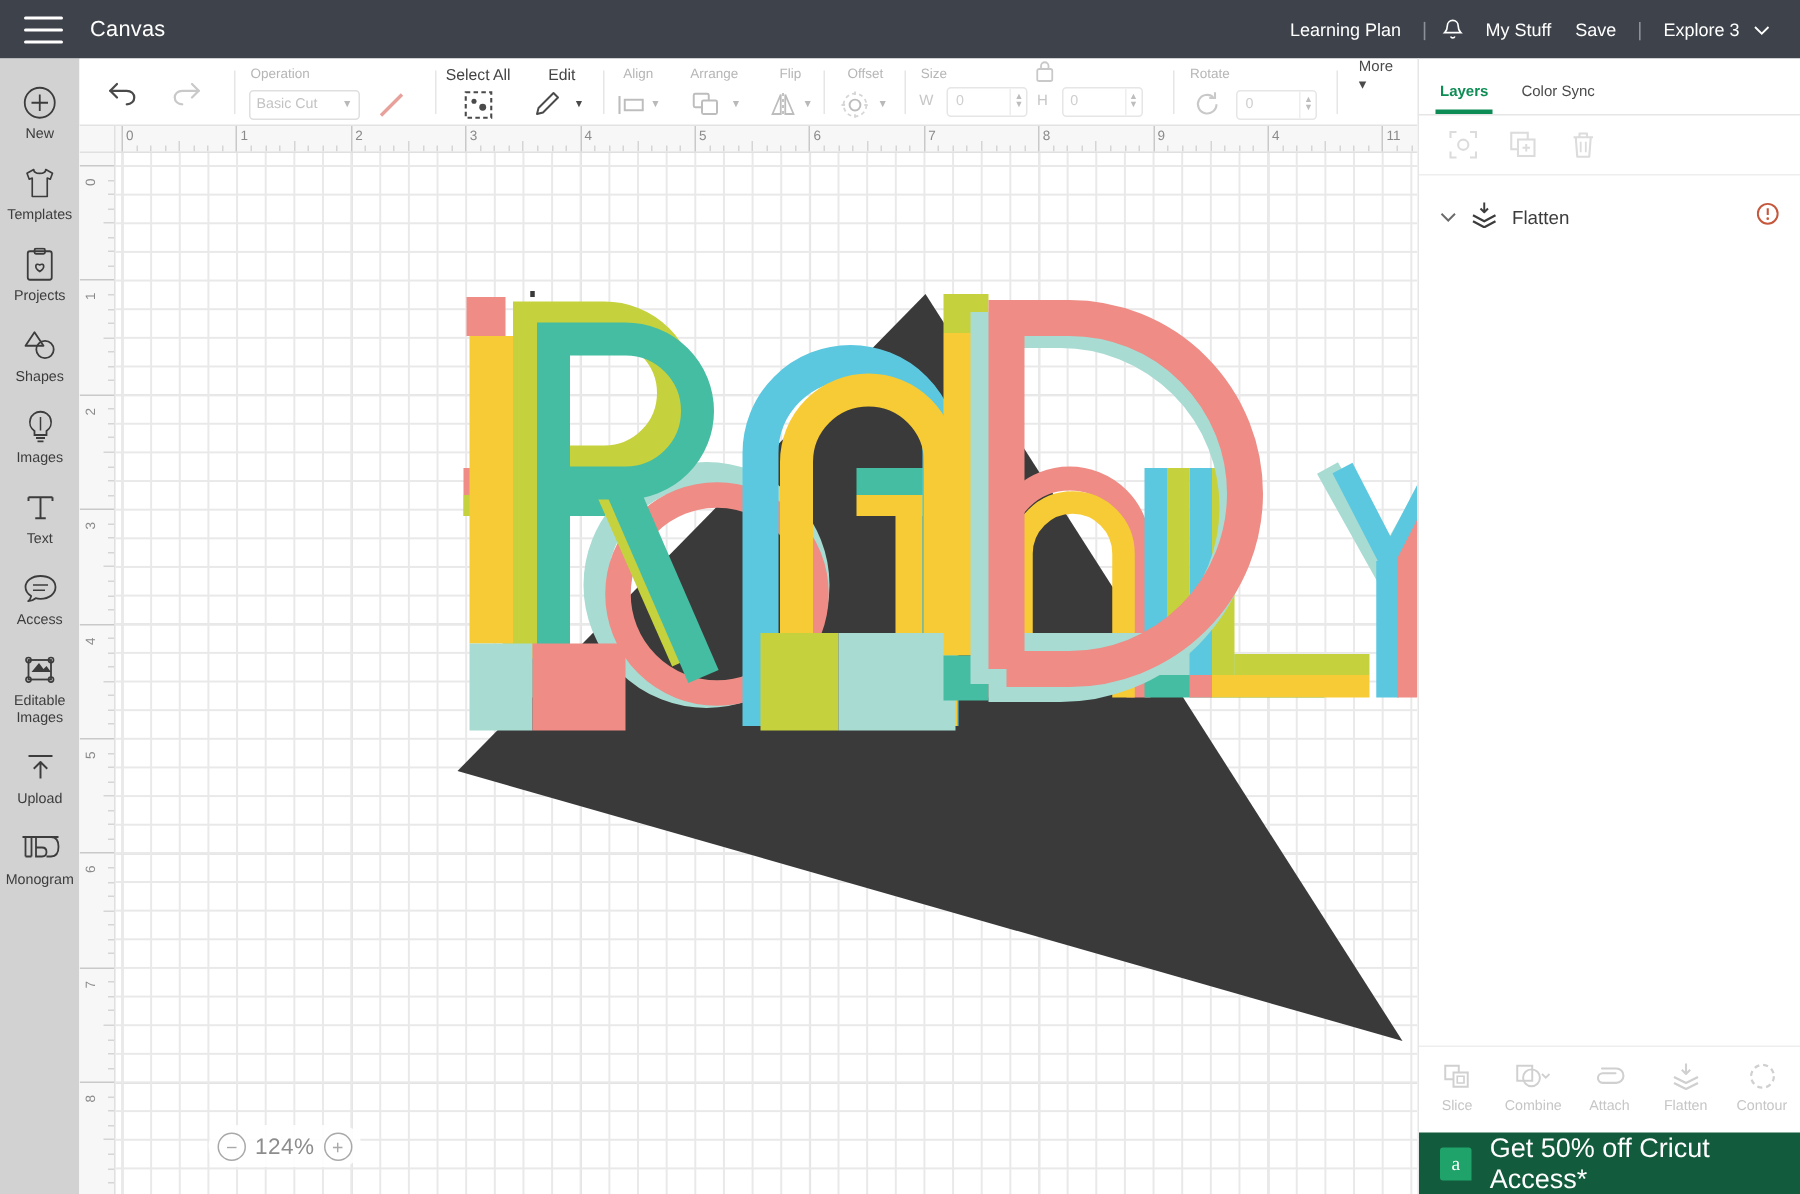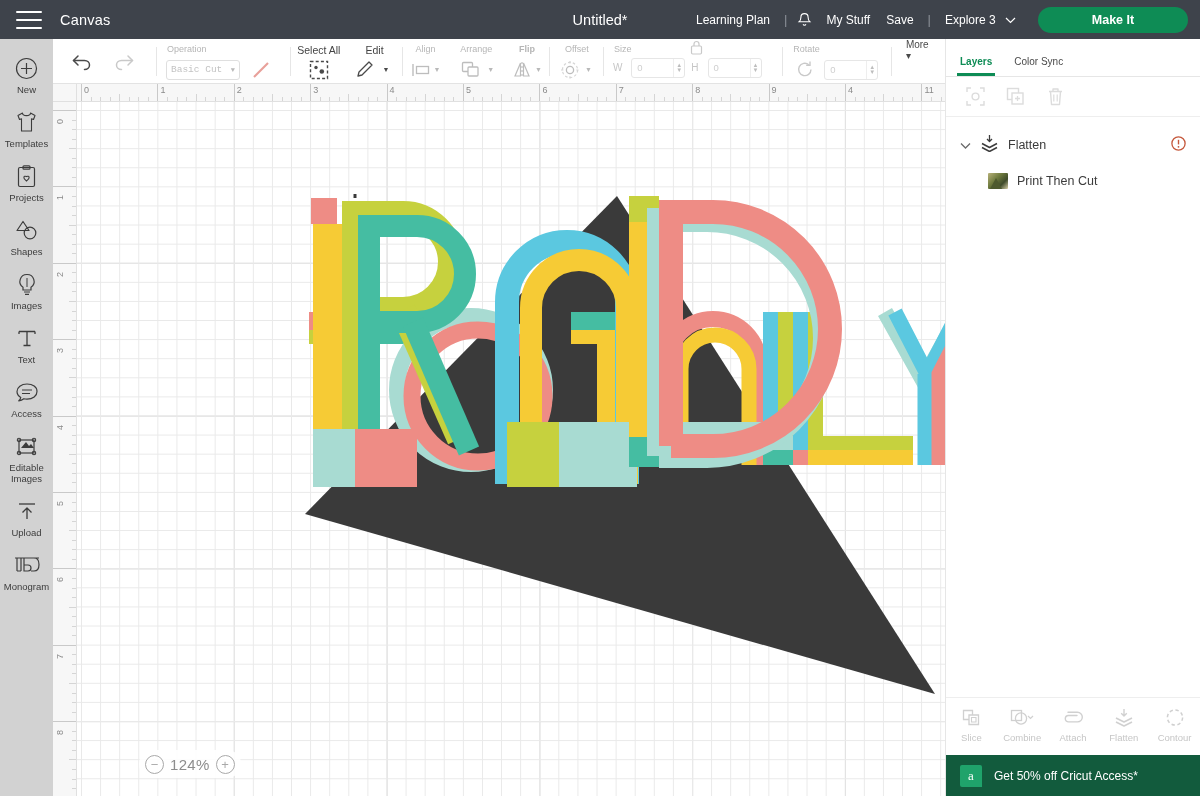--- a/index.html
+++ b/index.html
@@ -58,21 +58,21 @@
   .tlabel.ctr { left:0; right:0; text-align:center; }
   .tlabel.dark { color:#444; font-size:10.5px; }
   .trow { display:flex; align-items:center; gap:8px; margin-top:19px; }
   .ibtn { width:26px; height:24px; display:flex; align-items:center; justify-content:center;
      color:#bdbdbd; cursor:pointer; }
   .ibtn.act { color:#4a4a4a; }
   .caret { font-size:7px; color:#b9b9b9; margin-left:1px; }
   .sel {
     border:1px solid #dfdfdf; border-radius:3px; height:20px; width:74px;
     font-size:9.5px; color:#c3c3c3; display:flex; align-items:center;
-    padding:0 4px; justify-content:space-between; background:#fff; cursor:pointer;font-family:Liberation Mono, monospace;
+    padding:0 4px; justify-content:space-between; background:#fff; cursor:pointer;
   }
   .numin { border:1px solid #e6e6e6; border-radius:3px; height:20px; width:54px;
      display:flex; align-items:center; background:#fff; }
   .numin .v { flex:1; font-size:9.5px; color:#cfcfcf; padding-left:5px; }
   .numin .sp { width:11px; display:flex; flex-direction:column; align-items:center;
      justify-content:center; color:#bdbdbd; font-size:6px; line-height:5px; border-left:1px solid #eee; height:100%;}
   .axl { font-size:10px; color:#c6c6c6; margin-right:3px; }
   .more { font-size:10px; color:#4a4a4a; cursor:pointer; }
   .redo-undo { display:flex; gap:16px; margin-top:11px; }
 
@@ -147,56 +147,54 @@
   .toolsbar { position:absolute; left:0; right:0; bottom:41px; height:58px; display:flex;
     align-items:flex-start; padding-top:8px; justify-content:space-around; border-top:1px solid #eee; background:#fff;}
   .tool { display:flex; flex-direction:column; align-items:center; width:48px; cursor:pointer; }
   .tool .ic { height:22px; display:flex; align-items:center; justify-content:center; color:#d0d0d0;}
   .tool .lb { font-size:9.5px; color:#c6c6c6; margin-top:4px;}
 
   .promo { position:absolute; left:0; right:0; bottom:0; height:41px; background:#125B3D;
     display:flex; align-items:center; padding-left:14px; gap:12px; cursor:pointer;}
   .promo .badge { width:22px; height:22px; background:#1FA36B; color:#fff; font-size:13px;
     display:flex; align-items:center; justify-content:center; border-radius:2px 2px 0 2px; font-family:"Liberation Serif",serif;}
-  .promo .txt { color:#fff; font-size:12px; }
+  .promo .txt { color:#fff; font-size:18px; }
 </style>
 </head>
 <body>
 
 <div id="app">
 
   <div class="topbar">
     <div class="hamburger">
       <span></span>
         <span></span>
         <span></span>
     </div>
     <div class="tb-canvas">Canvas</div>
-    <div class="tb-title">Untitled*</div>
     <div class="tb-right">
       <div class="lnk">Learning Plan</div>
       <div class="tb-sep">|</div>
       <span class="bell">
         <svg width="15" height="16" viewBox="0 0 15 16">
             <path d="M7.5 1.6c-2.1 0-3.6 1.6-3.6 3.6 0 3-1.2 3.9-1.8 4.5h10.8c-.6-.6-1.8-1.5-1.8-4.5 0-2-1.5-3.6-3.6-3.6z" fill="none" stroke="#fff" stroke-width="1.1"></path>
             <path d="M6.1 12.3a1.5 1.5 0 0 0 2.8 0" fill="none" stroke="#fff" stroke-width="1.1"></path>
           </svg>
       </span>
       <div class="lnk">My Stuff</div>
       <div class="lnk">Save</div>
       <div class="tb-sep">|</div>
       <div class="lnk">
         <span>Explore 3</span>
         <span class="chev">
           <svg width="11" height="7" viewBox="0 0 11 7">
               <path d="M1 1l4.5 4.5L10 1" fill="none" stroke="#fff" stroke-width="1.2"></path>
             </svg>
         </span>
       </div>
-      <div class="makeit">Make It</div>
     </div>
   </div>
 
   <div class="rail">
 
     <div class="rail-item">
       <div class="rail-ico">
         <svg width="23" height="23" viewBox="0 0 23 23">
             <circle cx="11.5" cy="11.5" r="10" fill="none" stroke="#3c3c3c" stroke-width="1.2"></circle>
             <path d="M11.5 6v11M6 11.5h11" stroke="#3c3c3c" stroke-width="1.2"></path>
@@ -381,21 +379,21 @@
         <div class="ibtn">
           <svg width="20" height="17" viewBox="0 0 20 17">
               <rect x="1.5" y="1.5" width="10" height="9" rx="1" fill="none" stroke="#bdbdbd" stroke-width="1.3"></rect>
               <rect x="7" y="6" width="10" height="9" rx="1" fill="#fff" stroke="#bdbdbd" stroke-width="1.3"></rect>
             </svg>
         </div>
         <span class="caret">▼</span>
       </div>
     </div>
 
-    <div class="tgroup bd" style="width:46px;font-weight:bold;">
+    <div class="tgroup bd" style="width:46px;">
       <div class="tlabel ctr">Flip</div>
       <div class="trow" style="justify-content:center;width:100%;gap:2px;">
         <div class="ibtn">
           <svg width="20" height="17" viewBox="0 0 20 17">
               <path d="M10 1v15" stroke="#bdbdbd" stroke-width="1.2" stroke-dasharray="2 2"></path>
               <path d="M8.5 2L3 15h5.5z" fill="none" stroke="#bdbdbd" stroke-width="1.2"></path>
               <path d="M11.5 2L17 15h-5.5z" fill="none" stroke="#bdbdbd" stroke-width="1.2"></path>
             </svg>
         </div>
         <span class="caret">▼</span>
@@ -849,24 +847,20 @@
         <span class="txt">Flatten</span>
         <span class="warn">
           <svg width="15" height="15" viewBox="0 0 15 15">
               <circle cx="7.5" cy="7.5" r="6.6" fill="none" stroke="#C5583C" stroke-width="1.3"></circle>
               <path d="M7.5 3.8v4.6" stroke="#C5583C" stroke-width="1.4"></path>
               <circle cx="7.5" cy="10.8" r=".9" fill="#C5583C"></circle>
             </svg>
         </span>
       </div>
 
-      <div class="layerrow sub">
-        <span class="thumbsm"></span>
-        <span class="txt">Print Then Cut</span>
-      </div>
     </div>
 
 
     <div class="toolsbar">
       <div class="tool">
         <div class="ic">
           <svg width="20" height="19" viewBox="0 0 20 19">
               <path d="M2.5 2.5h9v9h-9z" fill="none" stroke="#d0d0d0" stroke-width="1.3"></path>
               <path d="M8 7h9.5v9.5H8z" fill="#fff" stroke="#d0d0d0" stroke-width="1.3"></path>
               <path d="M10.5 9.5h4.5v4.5h-4.5z" fill="none" stroke="#d0d0d0" stroke-width="1.1"></path>

